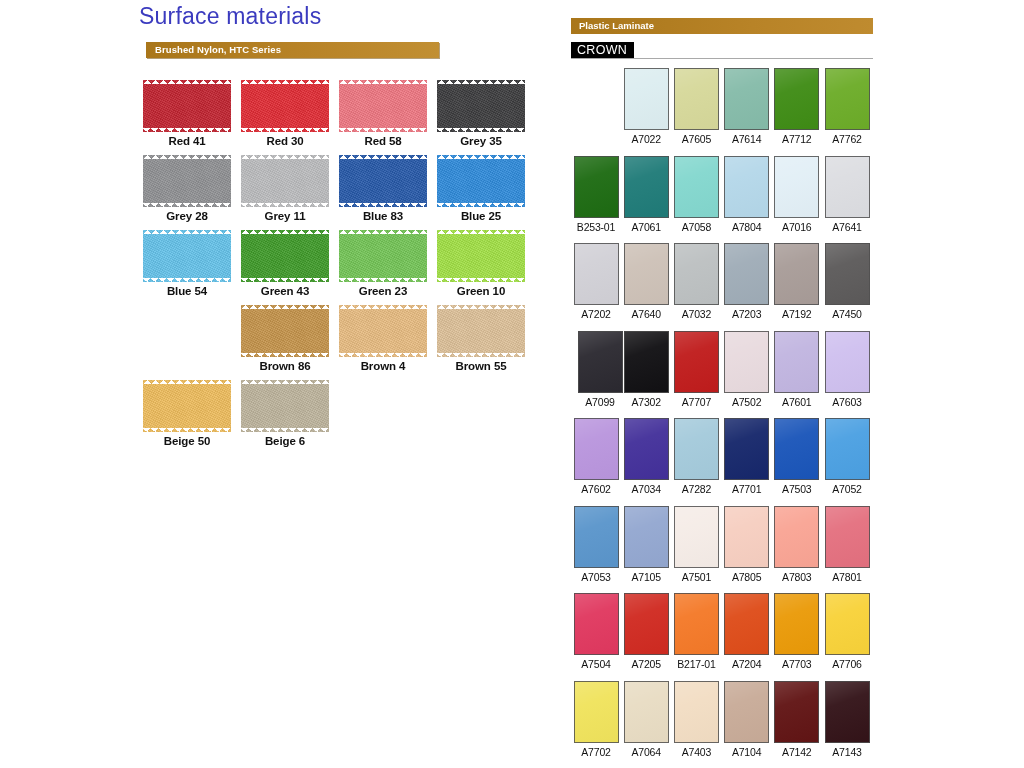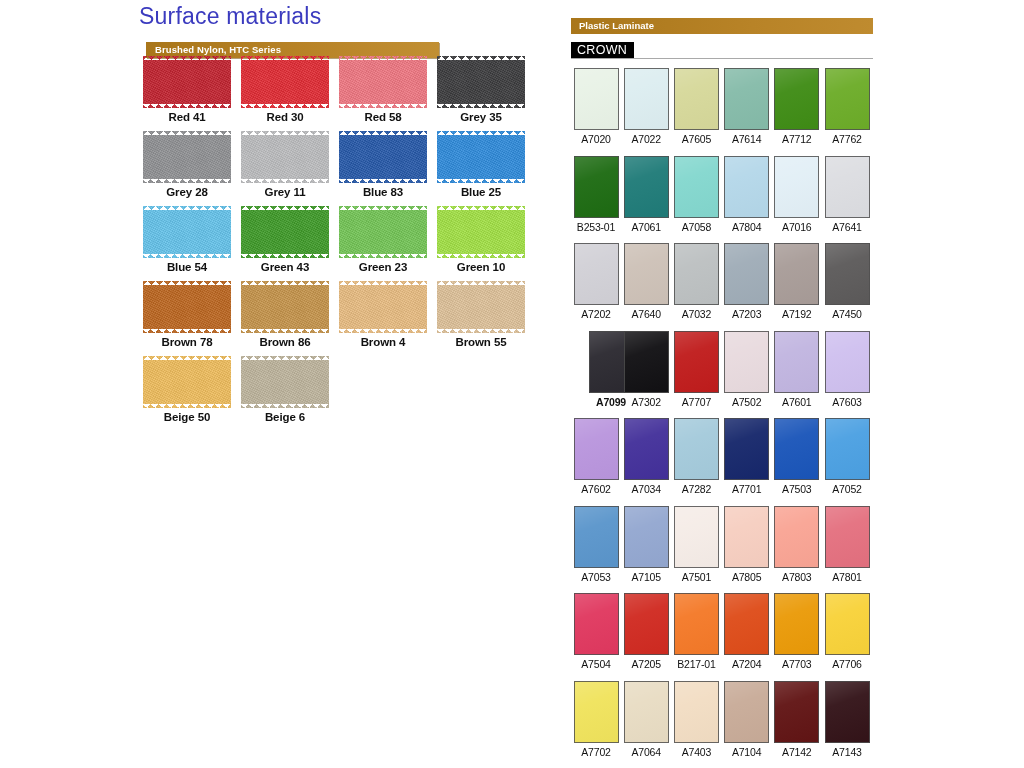--- a/index.html
+++ b/index.html
@@ -49,21 +49,21 @@
     top: 2px;
     font-size: 9.5px;
     color: #ffffff;
     font-weight: bold;
     letter-spacing: 0.1px;
     white-space: nowrap;
   }
   #fabric-grid {
     position: absolute;
     left: 0px;
-    top: 56px;
+    top: 80px;
     width: 400px;
   }
   .fab-row {
     position: relative;
     height: 75px;
   }
   .fab-cell {
     position: absolute;
     width: 96px;
     text-align: center;
@@ -287,26 +287,20 @@
           <div class="fab-label">Green 23</div>
         </div>
         <div class="fab-cell" style="left: 294px; text-align: center;">
           <div class="fab-swatch">
             <div class="body" style="background: rgb(161, 224, 68);"></div>
           </div>
           <div class="fab-label">Green 10</div>
         </div>
       </div>
       <div class="fab-row">
-        <div class="fab-cell" style="left: 0px;">
-          <div class="fab-swatch">
-            <div class="body" style="background: rgb(187, 101, 31);"></div>
-          </div>
-          <div class="fab-label">Brown 78</div>
-        </div>
         <div class="fab-cell" style="left: 98px;">
           <div class="fab-swatch">
             <div class="body" style="background: rgb(196, 147, 74);"></div>
           </div>
           <div class="fab-label">Brown 86</div>
         </div>
         <div class="fab-cell" style="left: 196px;">
           <div class="fab-swatch">
             <div class="body" style="background: rgb(231, 187, 128);"></div>
           </div>
@@ -342,26 +336,20 @@
     <span class="bar-label">Plastic Laminate</span>
   </div>
 
   <div id="brand-row">
     <div id="brand-rule"></div>
     <div id="brand-chip">CROWN</div>
   </div>
 
   <div id="laminate-grid">
       <div class="lam-row">
-        <div class="lam-cell" style="left: 3px;">
-          <div class="lam-swatch" style="background: rgb(232, 242, 230);">
-            <div class="sheen"></div>
-          </div>
-          <div class="lam-label">A7020</div>
-        </div>
         <div class="lam-cell" style="left: 53.2px;">
           <div class="lam-swatch" style="background: rgb(220, 237, 240);">
             <div class="sheen"></div>
           </div>
           <div class="lam-label">A7022</div>
         </div>
         <div class="lam-cell" style="left: 103.4px;">
           <div class="lam-swatch" style="background: rgb(214, 216, 154);">
             <div class="sheen"></div>
           </div>
@@ -456,21 +444,21 @@
           <div class="lam-label">A7192</div>
         </div>
         <div class="lam-cell" style="left: 254px;">
           <div class="lam-swatch" style="background: rgb(92, 90, 90);">
             <div class="sheen"></div>
           </div>
           <div class="lam-label">A7450</div>
         </div>
       </div>
       <div class="lam-row">
-        <div class="lam-cell" style="left: 18px; font-weight: bold;">
+        <div class="lam-cell" style="left: 7px;">
           <div class="lam-swatch" style="background: rgb(43, 41, 48);">
             <div class="sheen"></div>
           </div>
           <div class="lam-label">A7099</div>
         </div>
         <div class="lam-cell" style="left: 53.2px;">
           <div class="lam-swatch" style="background: rgb(17, 16, 19);">
             <div class="sheen"></div>
           </div>
           <div class="lam-label">A7302</div>

